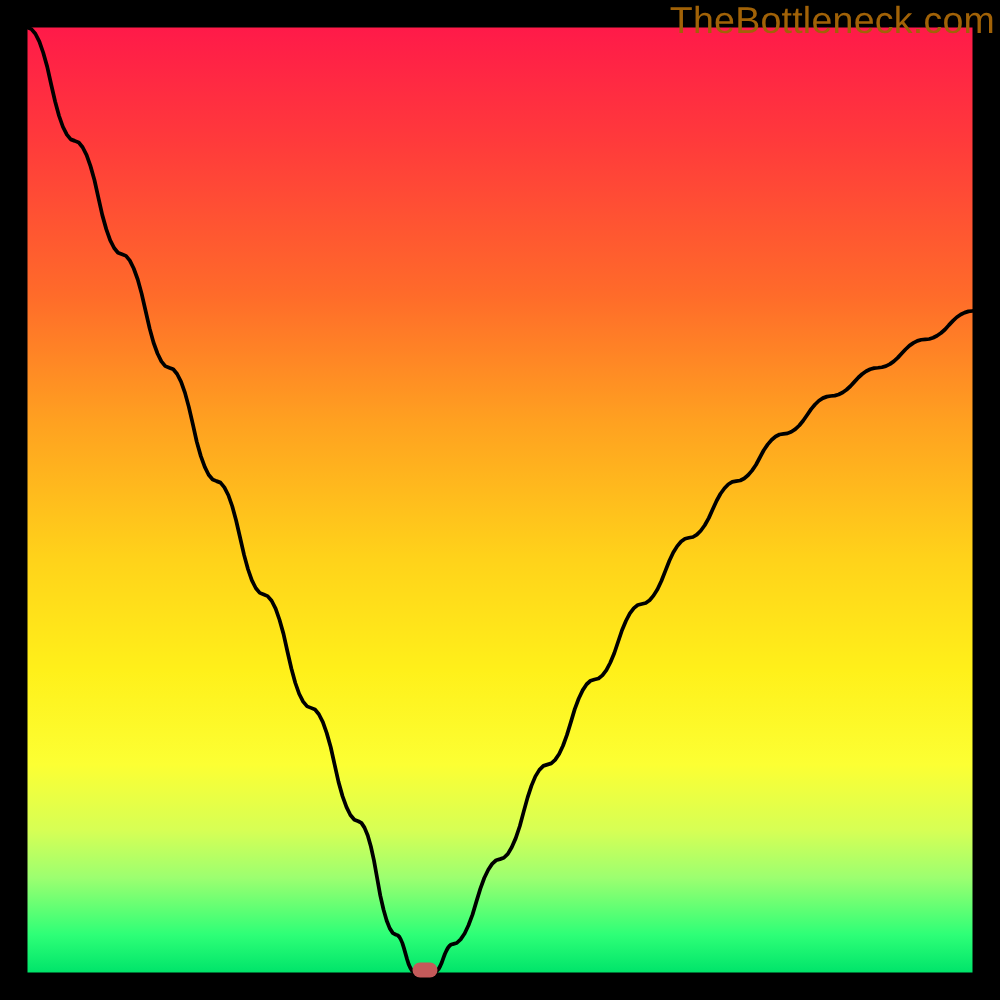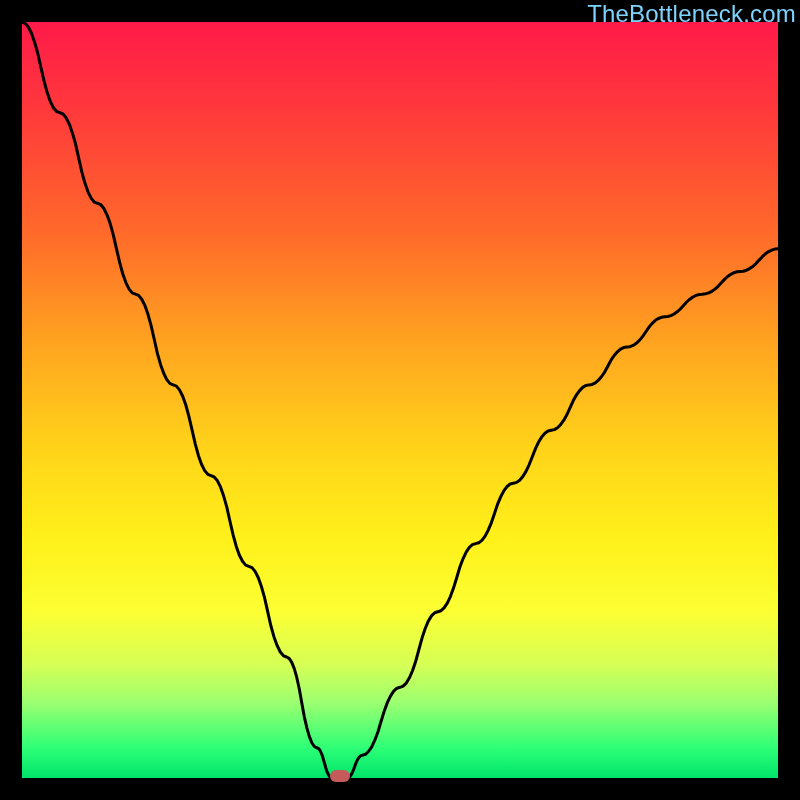--- a/index.html
+++ b/index.html
@@ -38,22 +38,22 @@
       #d6ff55 85%,
       #9cff70 90%,
       #2eff77 96%,
       #00e46a 100%
     );
   }
   .watermark {
     position: absolute;
     top: 0px;
     right: 4px;
-    color: #7dd3fc;
-    font-size: 24px;
+    color: #a16207;
+    font-size: 30px;
     font-weight: 500;
     letter-spacing: 0.2px;
     user-select: none;
   }
   svg.curve {
     position: absolute;
     left: 0;
     top: 0;
     width: 756px;
     height: 756px;

